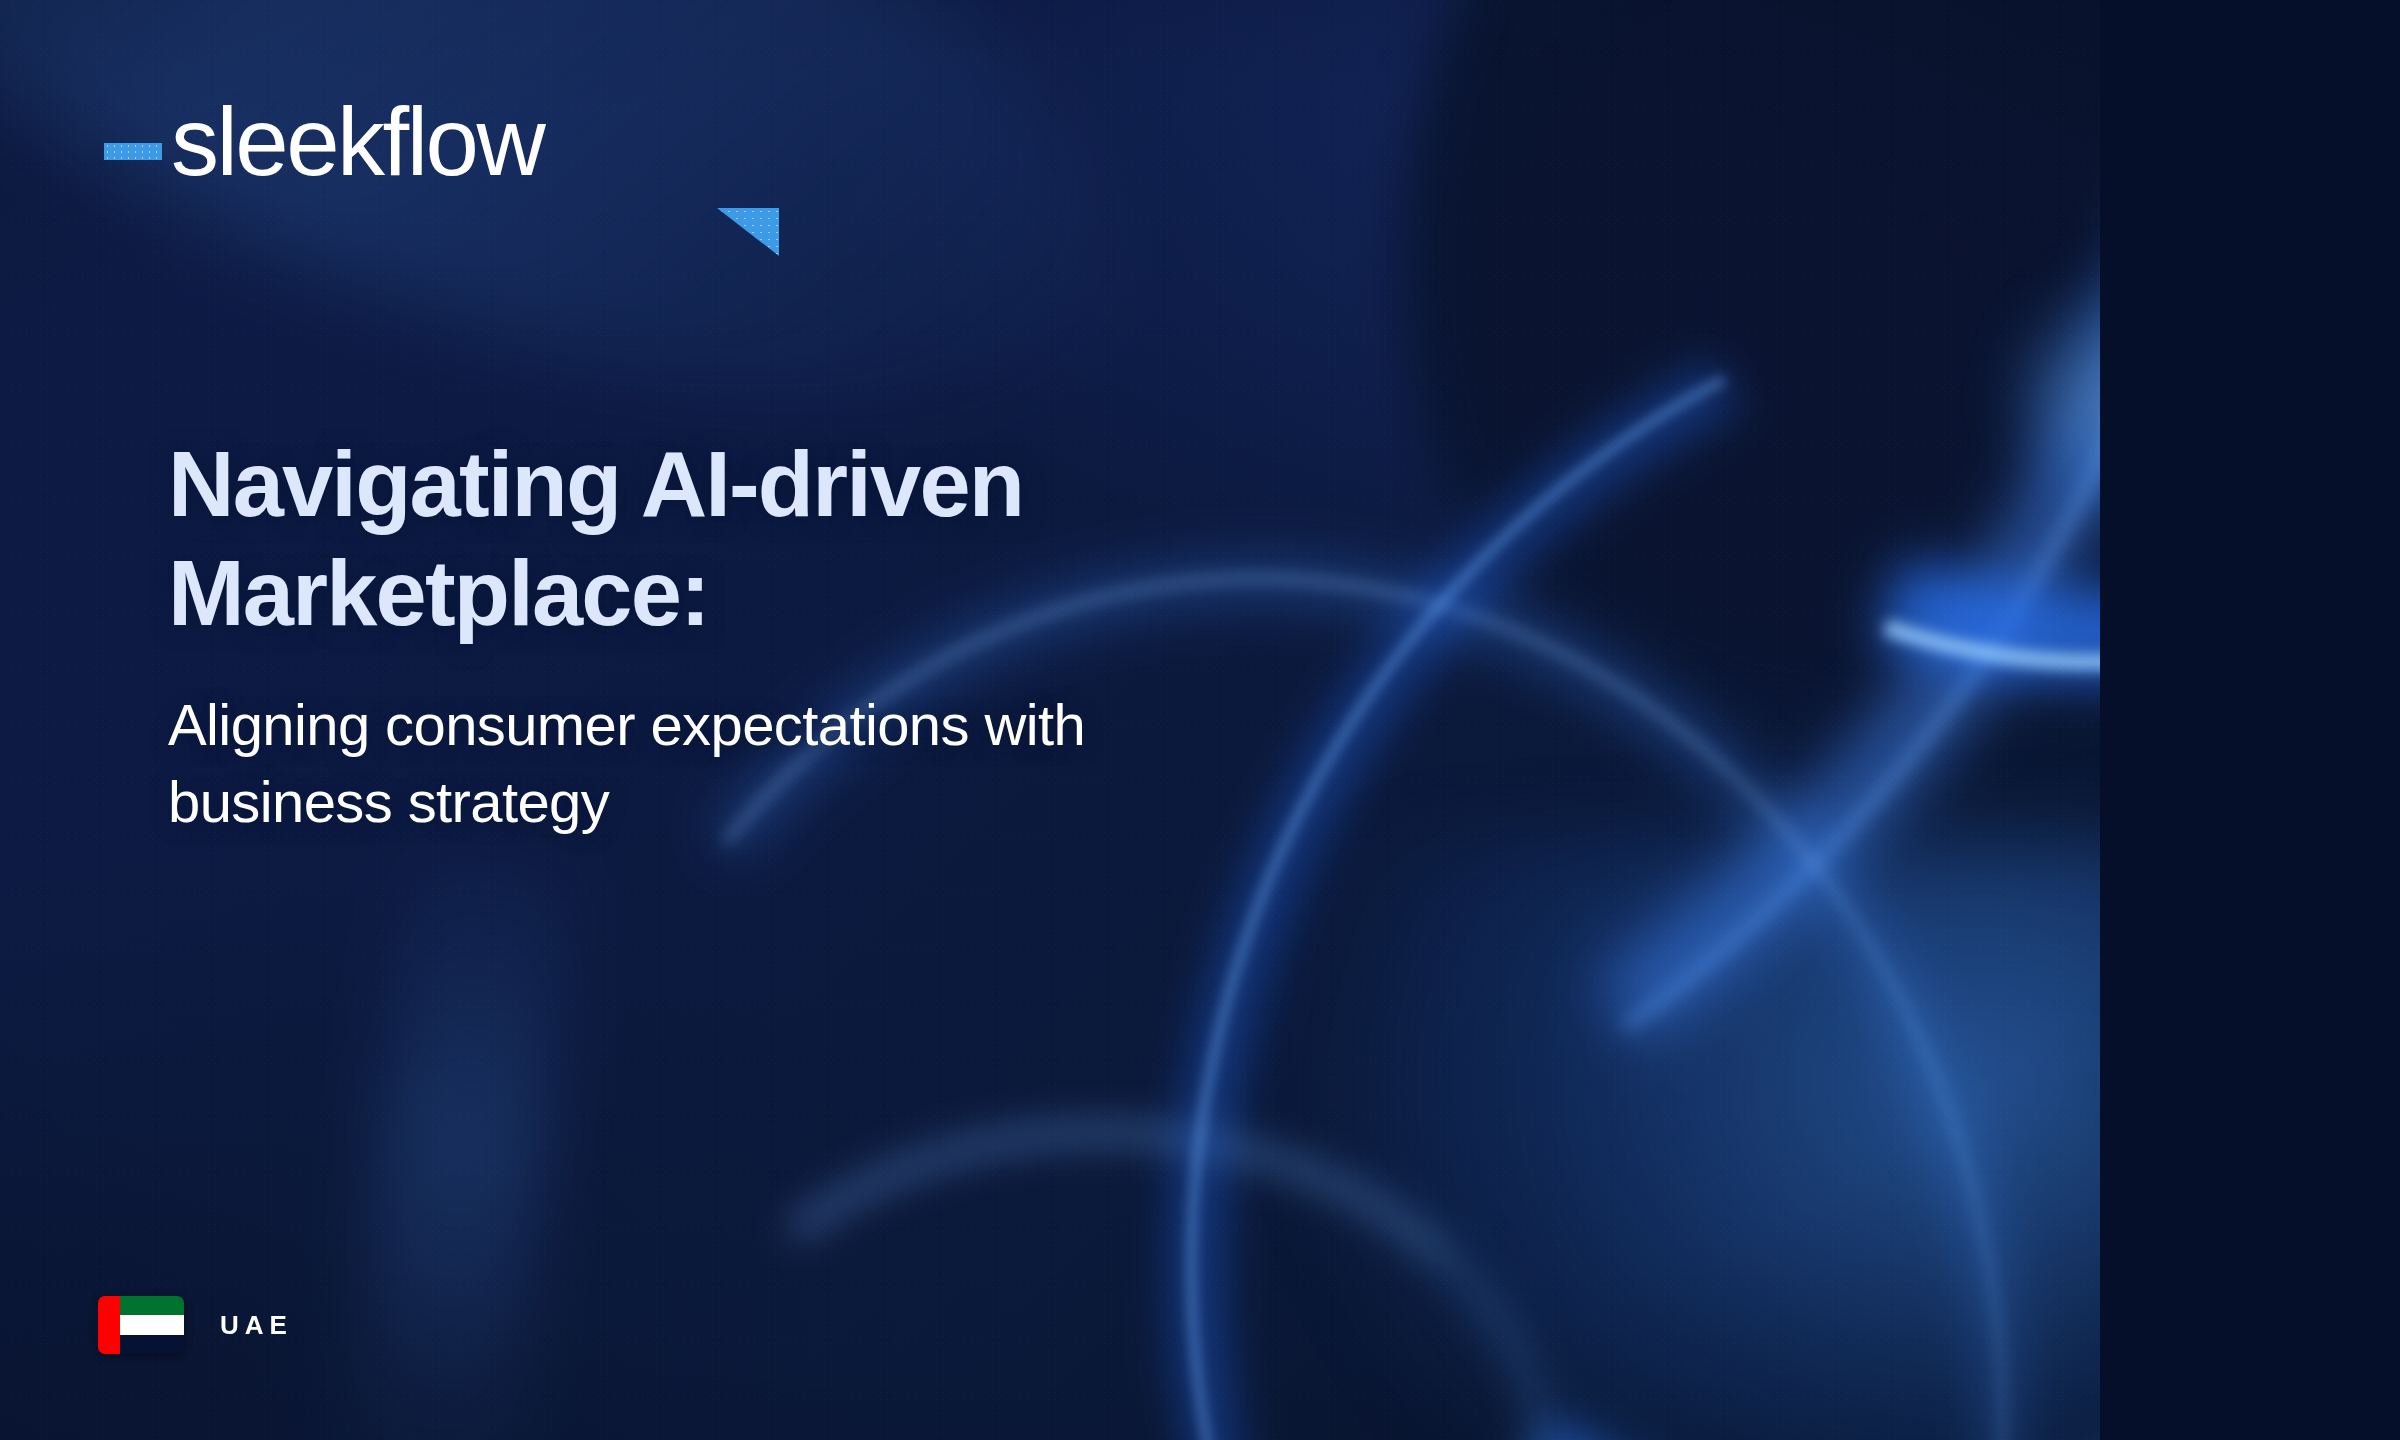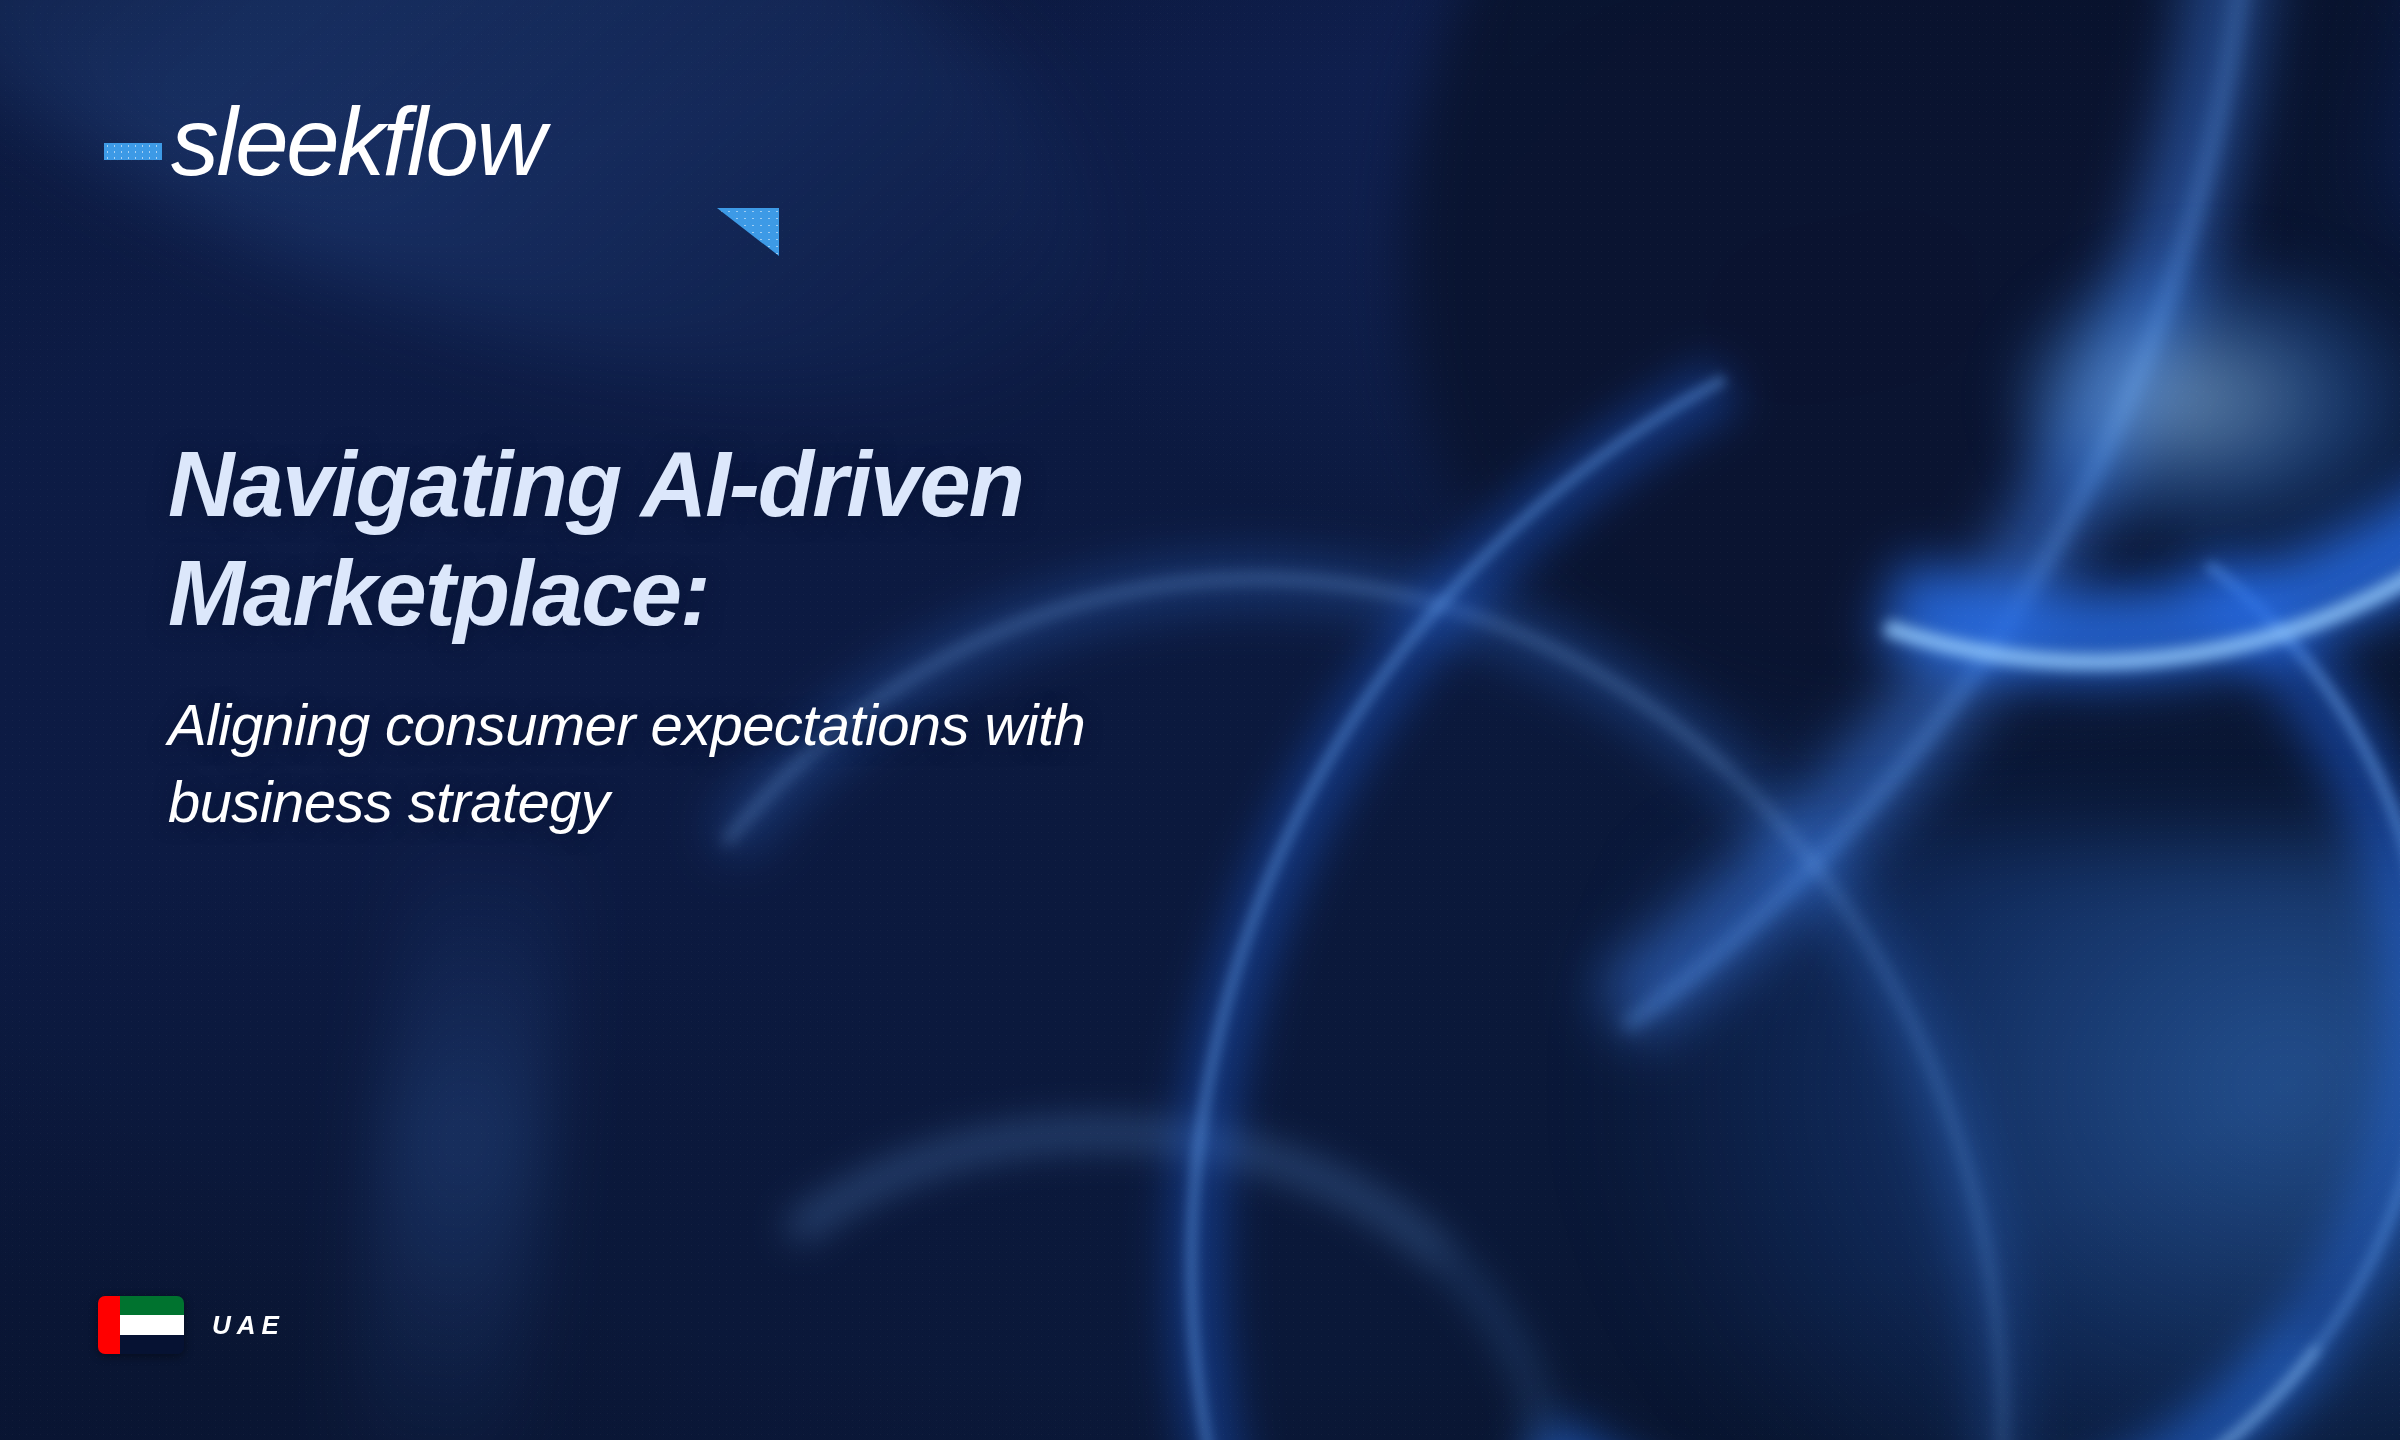--- a/index.html
+++ b/index.html
@@ -8,24 +8,23 @@
   html, body {
     width:2400px; height:1440px;
     background:#060f2a;
     overflow:hidden;
     font-family:"Liberation Sans", sans-serif;
   }
 
   
   .slide{
     position:relative;
-    width:2400px; height:1440px;
+    width:2100px; height:1440px;
     overflow:hidden;
     background:#404040;
-    font-style:italic;
   }
 
   
   .bg-base{
     position:absolute; inset:0;
     background:
       radial-gradient(ellipse 70% 60% at 82% 8%,  #13265e 0%, rgba(19,38,94,0) 62%),
       radial-gradient(ellipse 60% 55% at 10% 95%, #0a1736 0%, rgba(10,23,54,0) 65%),
       linear-gradient(135deg, #0d1c46 0%, #0c1a42 35%, #0a1838 70%, #071227 100%);
   }
@@ -289,21 +288,21 @@
     letter-spacing:-0.6px;
     color:#ffffff;
     text-shadow:0 2px 18px rgba(6,16,45,.5);
     white-space:pre-line;
   }
 
   
   .country-badge{
     position:absolute;
     left:98px; bottom:86px;
-    display:flex; align-items:center; gap:28px;
+    display:flex; align-items:center; gap:36px;
   }
   .flag{
     position:relative;
     width:86px; height:58px;
     border-radius:7px;
     overflow:hidden;
     box-shadow:0 2px 10px rgba(0,0,0,.45);
     display:flex;
   }
   .flag-hoist{ width:25%; height:100%; background:#ff0000; }

